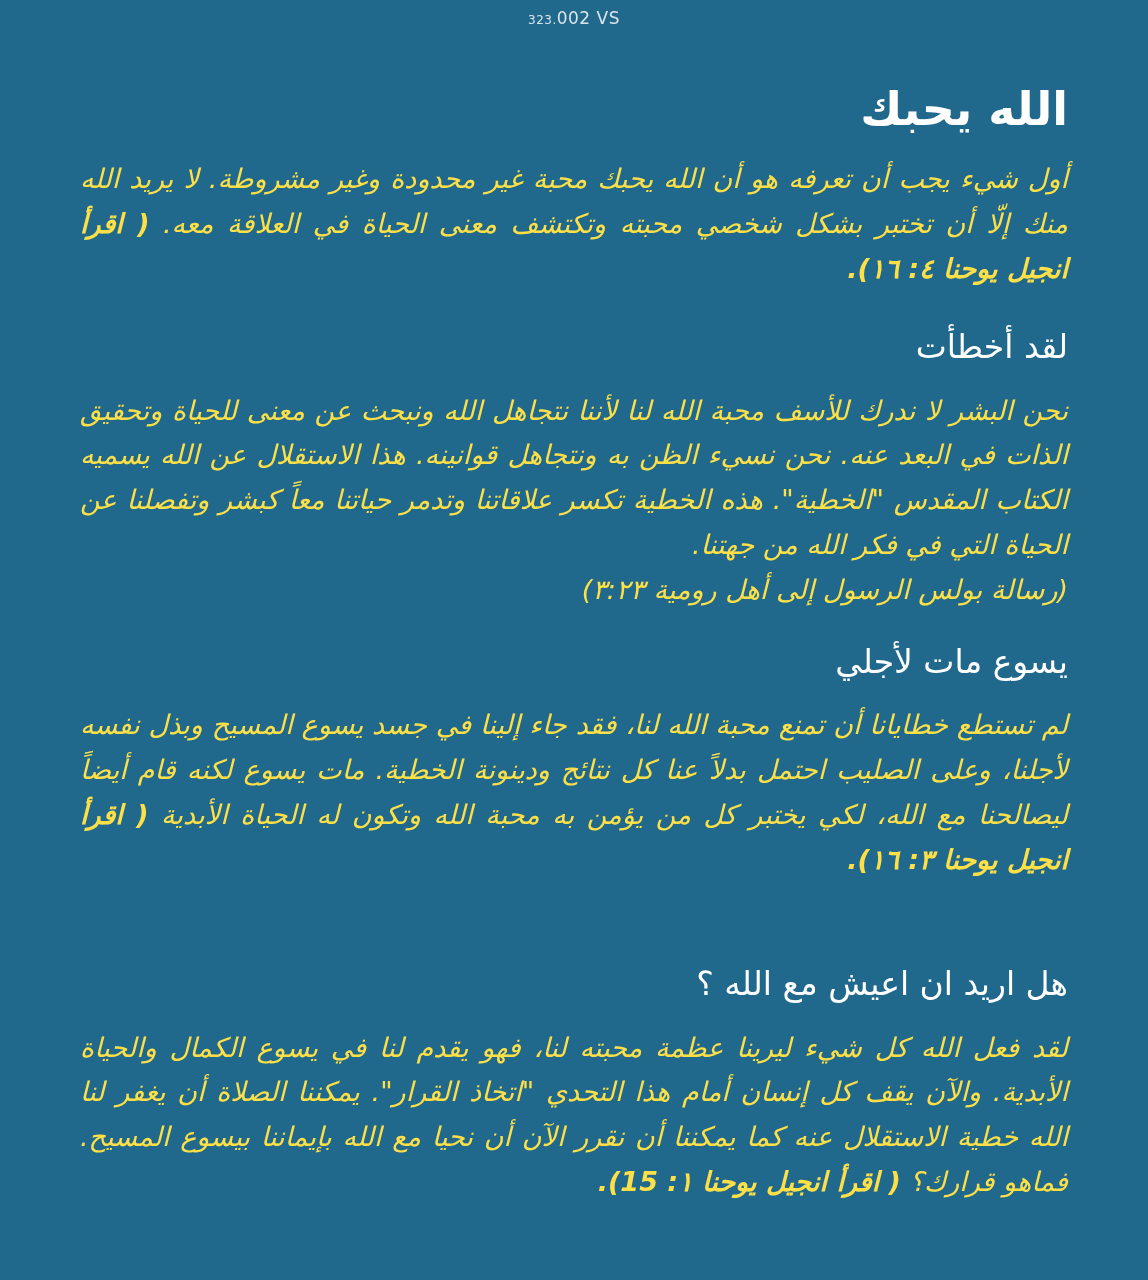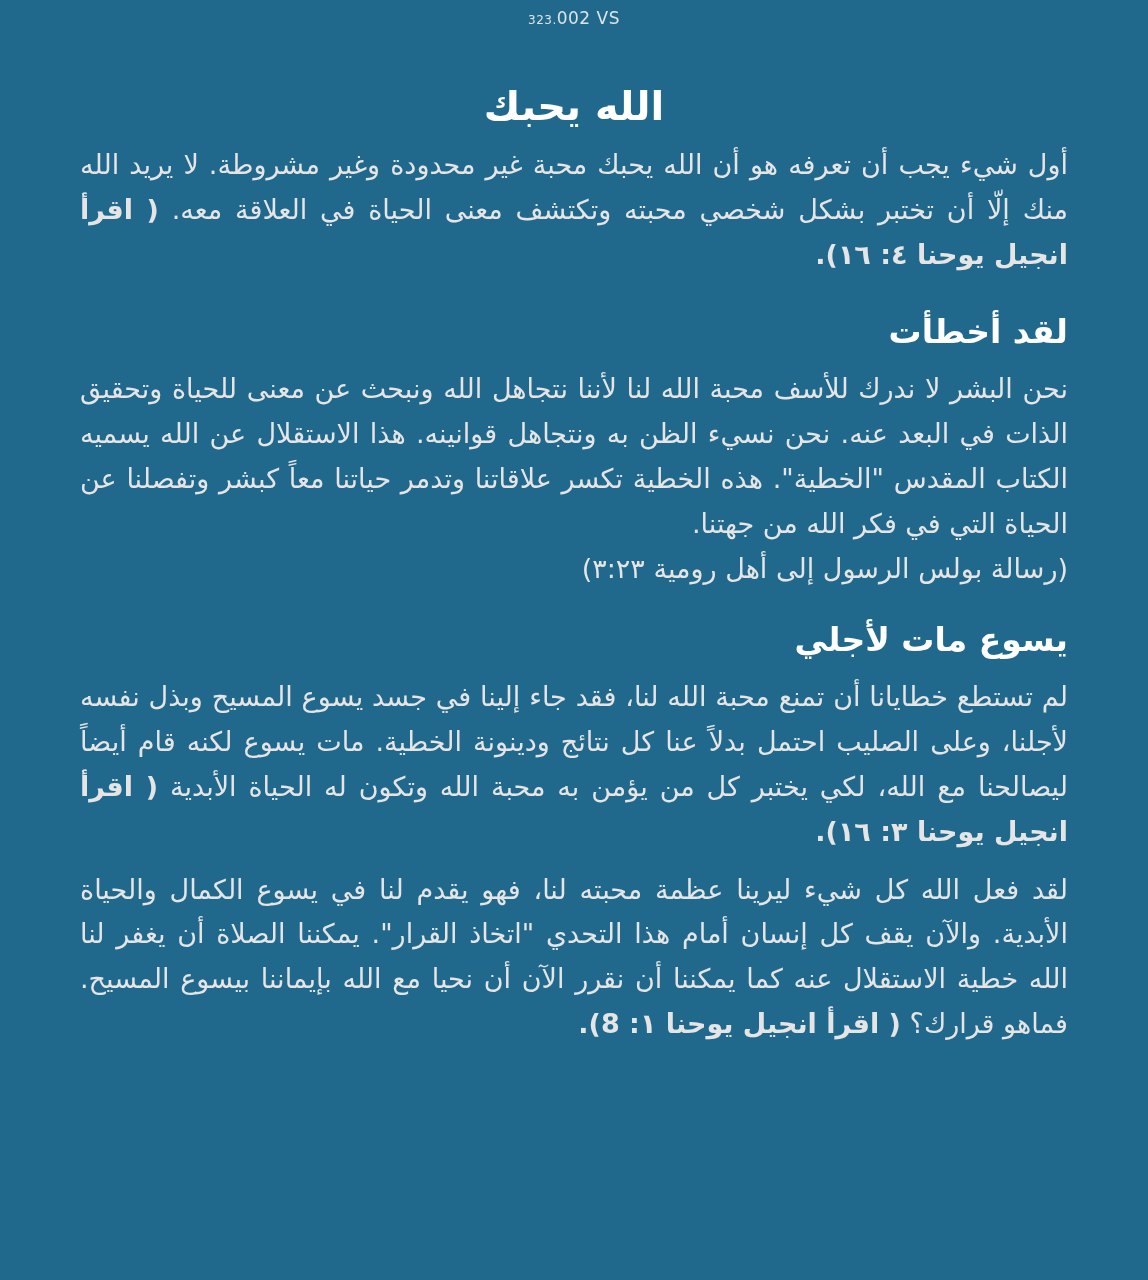--- a/index.html
+++ b/index.html
@@ -30,47 +30,48 @@
     line-height: 24px;
   }
   .code-small {
     font-size: 12px;
   }
   .code-large {
     font-size: 17px;
   }
   h1.title {
     margin: 52px 0 10px 0;
-    text-align: center;
-    font-size: 40px;
+    text-align: right;
+    font-size: 46px;
     line-height: 1.2;
     font-weight: bold;
     color: #ffffff;
   }
   h2.section-heading {
     margin: 34px 0 6px 0;
     text-align: right;
     font-size: 33px;
     line-height: 1.3;
-    font-weight: bold;
+    font-weight: normal;
     color: #ffffff;
   }
   h2.section-heading.gap-medium {
     margin-top: 28px;
   }
   h2.section-heading.gap-large {
     margin-top: 80px;
   }
   p.para {
-    margin: 13px 0 0 0;
+    margin: 20px 0 0 0;
     font-size: 27px;
     line-height: 1.66;
     text-align: justify;
     text-align-last: right;
-    color: #e5e5e5;
+    color: #fde047;
+    font-style: italic;
   }
   .ref {
     font-weight: bold;
   }
   .ref-line {
     display: block;
     font-weight: normal;
     text-align: center;
   }
 </style>
@@ -85,15 +86,16 @@
 
   <h1 class="title">الله يحبك</h1>
   <p class="para"><span>أول شيء يجب أن تعرفه هو أن الله يحبك محبة غير محدودة وغير مشروطة. لا يريد الله منك إلّا أن تختبر بشكل شخصي محبته وتكتشف معنى الحياة في العلاقة معه.  </span><span class="ref">( اقرأ انجيل يوحنا ٤: ١٦).</span></p>
 
   <h2 class="section-heading">لقد أخطأت</h2>
   <p class="para"><span>نحن البشر لا ندرك للأسف محبة الله لنا لأننا نتجاهل الله ونبحث عن معنى للحياة وتحقيق الذات في البعد عنه. نحن نسيء الظن به ونتجاهل قوانينه. هذا الاستقلال عن الله يسميه الكتاب المقدس "الخطية". هذه الخطية تكسر علاقاتنا وتدمر حياتنا معاً كبشر وتفصلنا عن الحياة التي في فكر الله من جهتنا.</span><span class="ref-line">(رسالة بولس الرسول إلى أهل رومية ٣:٢٣)</span></p>
 
   <h2 class="section-heading gap-medium">يسوع مات لأجلي</h2>
   <p class="para"><span>لم تستطع خطايانا أن تمنع محبة الله لنا، فقد جاء إلينا في جسد يسوع المسيح وبذل نفسه لأجلنا، وعلى الصليب احتمل بدلاً عنا كل نتائج ودينونة الخطية. مات يسوع لكنه قام أيضاً ليصالحنا مع الله، لكي يختبر كل من يؤمن به محبة الله وتكون له الحياة الأبدية  </span><span class="ref">( اقرأ انجيل يوحنا ٣: ١٦).</span></p>
 
-  <p class="para"><span>لقد فعل الله كل شيء ليرينا عظمة محبته لنا، فهو يقدم لنا في يسوع الكمال والحياة الأبدية. والآن يقف كل إنسان أمام هذا التحدي "اتخاذ القرار". يمكننا الصلاة أن يغفر لنا الله خطية الاستقلال عنه كما يمكننا أن نقرر الآن أن نحيا مع الله بإيماننا بيسوع المسيح. فماهو قرارك؟  </span><span class="ref">( اقرأ انجيل يوحنا ١: 8).</span></p>
+  <h2 class="section-heading gap-large">هل اريد ان اعيش مع الله ؟</h2>
+  <p class="para"><span>لقد فعل الله كل شيء ليرينا عظمة محبته لنا، فهو يقدم لنا في يسوع الكمال والحياة الأبدية. والآن يقف كل إنسان أمام هذا التحدي "اتخاذ القرار". يمكننا الصلاة أن يغفر لنا الله خطية الاستقلال عنه كما يمكننا أن نقرر الآن أن نحيا مع الله بإيماننا بيسوع المسيح. فماهو قرارك؟  </span><span class="ref">( اقرأ انجيل يوحنا ١: 15).</span></p>
 
 </div>
 
 </body></html>

